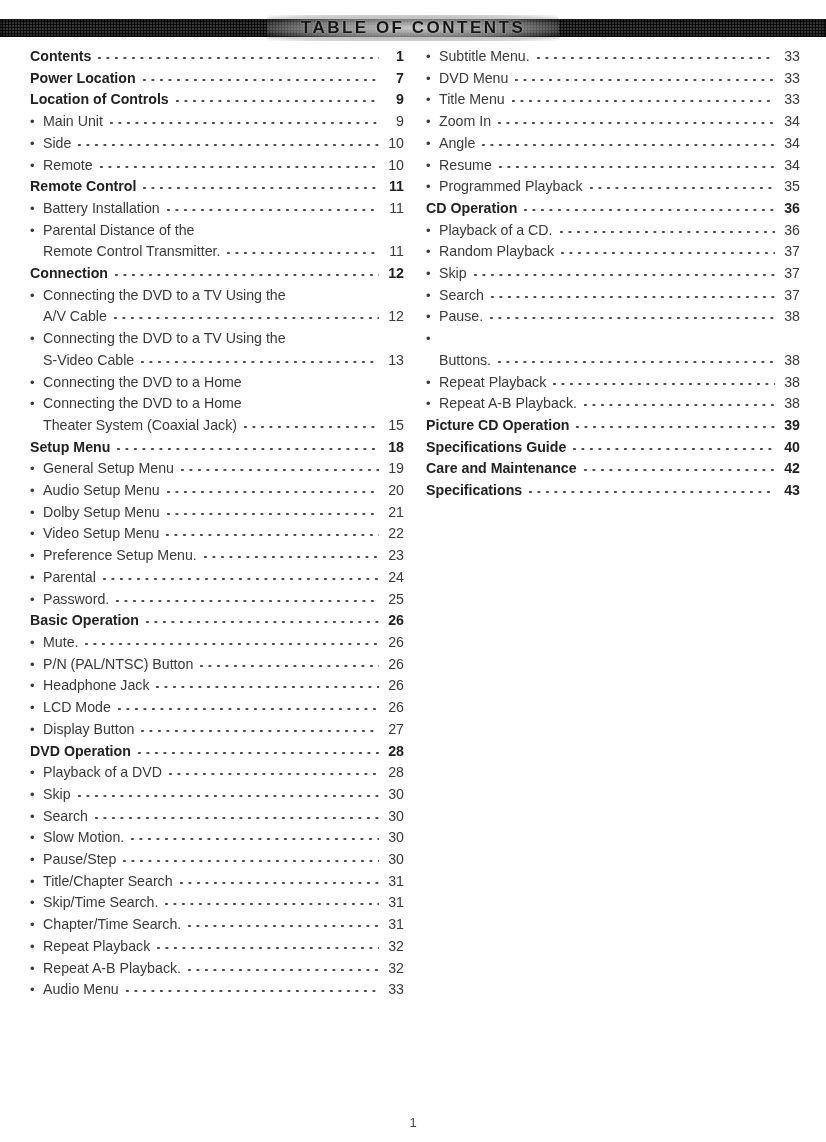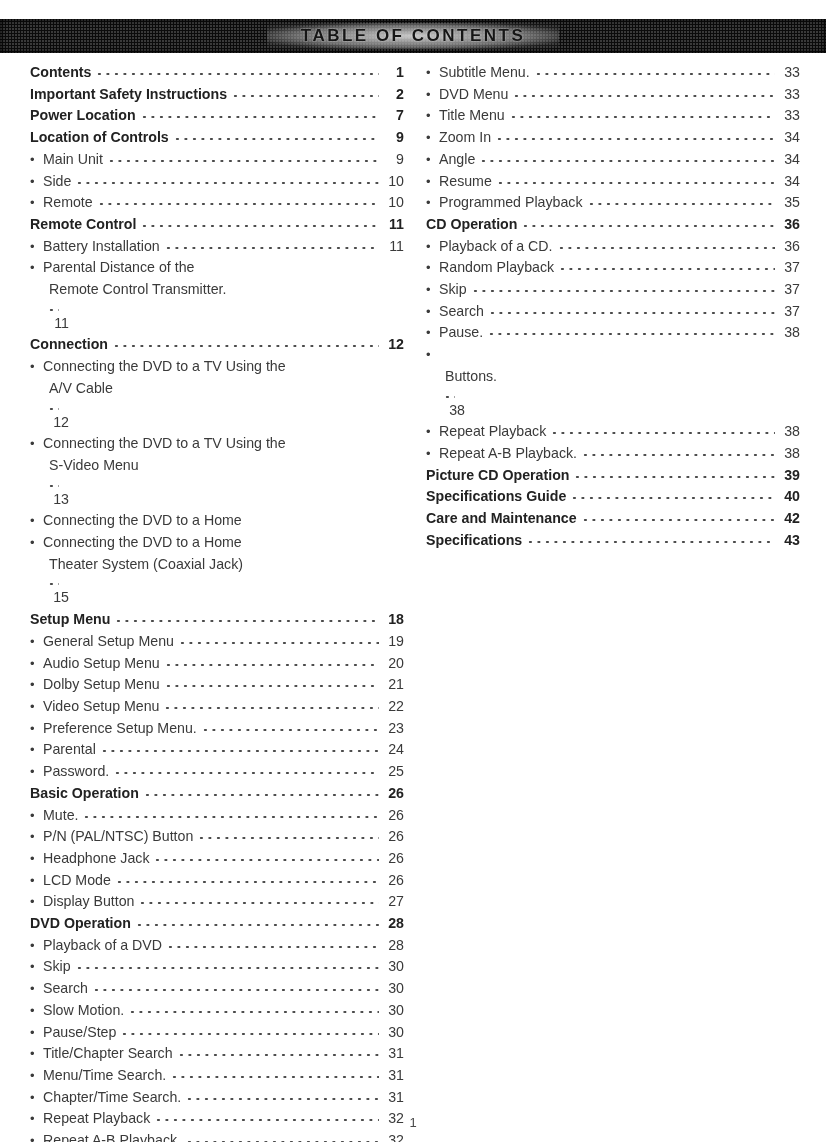--- a/index.html
+++ b/index.html
@@ -10,21 +10,21 @@
   }
   body {
     font-family: "Liberation Sans", "DejaVu Sans", sans-serif;
     color: #3a3a3a;
     position: relative;
   }
 
   
   .banner {
     margin-top: 19px;
-    height: 34px;
+    height: 18px;
     background-color: #0b0b0b;
     background-image: radial-gradient(circle at 1px 1px, #3a3a3a 0.8px, rgba(0,0,0,0) 1.1px);
     background-size: 3px 3px;
     display: flex;
     align-items: center;
     justify-content: center;
     box-shadow: inset 0 0 6px #000;
   }
   .banner-glow {
     padding: 3px 34px;
@@ -62,21 +62,21 @@
     white-space: nowrap;
   }
   .entry.bold .label,
   .entry.bold .page { font-weight: 700; color: #222222; }
   .bullet {
     flex: 0 0 13px;
     width: 13px;
     font-size: 13px;
     color: #3a3a3a;
   }
-  .cont { padding-left: 13px; flex-direction: column; }
+  .cont { padding-left: 13px; }
   .label {
     flex: 0 0 auto;
     color: #3a3a3a;
   }
   .entry.bold .label { color: #222222; }
   .dots {
     flex: 1 1 auto;
     min-width: 10px;
     height: 12px;
     margin: 0 5px 0 6px;
@@ -115,27 +115,20 @@
   <div class="col" id="left-col">
       <div class="entry bold">
         <div class="line">
           <span class="label">Contents</span>
           <span class="dots"></span>
           <span class="page">1</span>
         </div>
       </div>
       <div class="entry bold">
         <div class="line">
-          <span class="label">Important Safety Instructions</span>
-          <span class="dots"></span>
-          <span class="page">2</span>
-        </div>
-      </div>
-      <div class="entry bold">
-        <div class="line">
           <span class="label">Power Location</span>
           <span class="dots"></span>
           <span class="page">7</span>
         </div>
       </div>
       <div class="entry bold">
         <div class="line">
           <span class="label">Location of Controls</span>
           <span class="dots"></span>
           <span class="page">9</span>
@@ -208,21 +201,21 @@
           <span class="dots"></span>
           <span class="page">12</span>
         </div>
       </div>
       <div class="entry">
         <div class="line">
           <span class="bullet">•</span>
           <span class="label">Connecting the DVD to a TV Using the</span>
         </div>
         <div class="line cont">
-          <span class="label">S-Video Menu</span>
+          <span class="label">S-Video Cable</span>
           <span class="dots"></span>
           <span class="page">13</span>
         </div>
       </div>
       <div class="entry">
         <div class="line">
           <span class="bullet">•</span>
           <span class="label">Connecting the DVD to a Home</span>
         </div>
       </div>
@@ -398,21 +391,21 @@
         <div class="line">
           <span class="bullet">•</span>
           <span class="label">Title/Chapter Search</span>
           <span class="dots"></span>
           <span class="page">31</span>
         </div>
       </div>
       <div class="entry">
         <div class="line">
           <span class="bullet">•</span>
-          <span class="label">Menu/Time Search.</span>
+          <span class="label">Skip/Time Search.</span>
           <span class="dots"></span>
           <span class="page">31</span>
         </div>
       </div>
       <div class="entry">
         <div class="line">
           <span class="bullet">•</span>
           <span class="label">Chapter/Time Search.</span>
           <span class="dots"></span>
           <span class="page">31</span>

